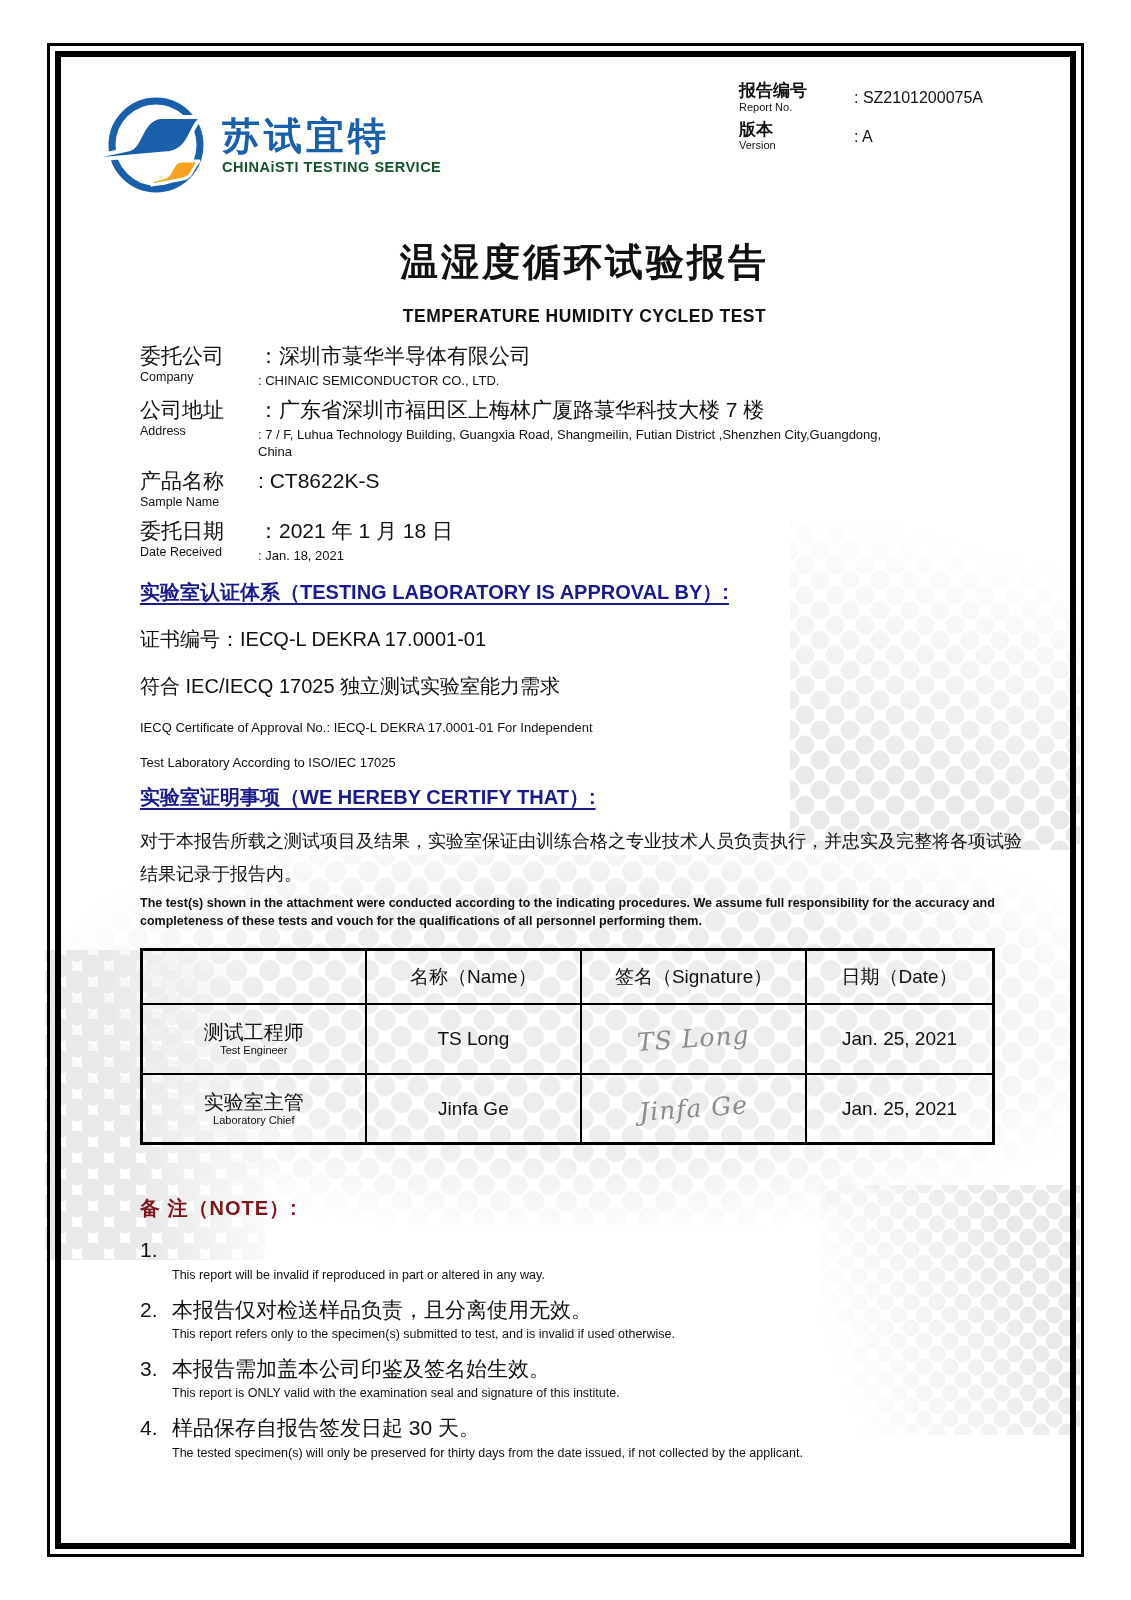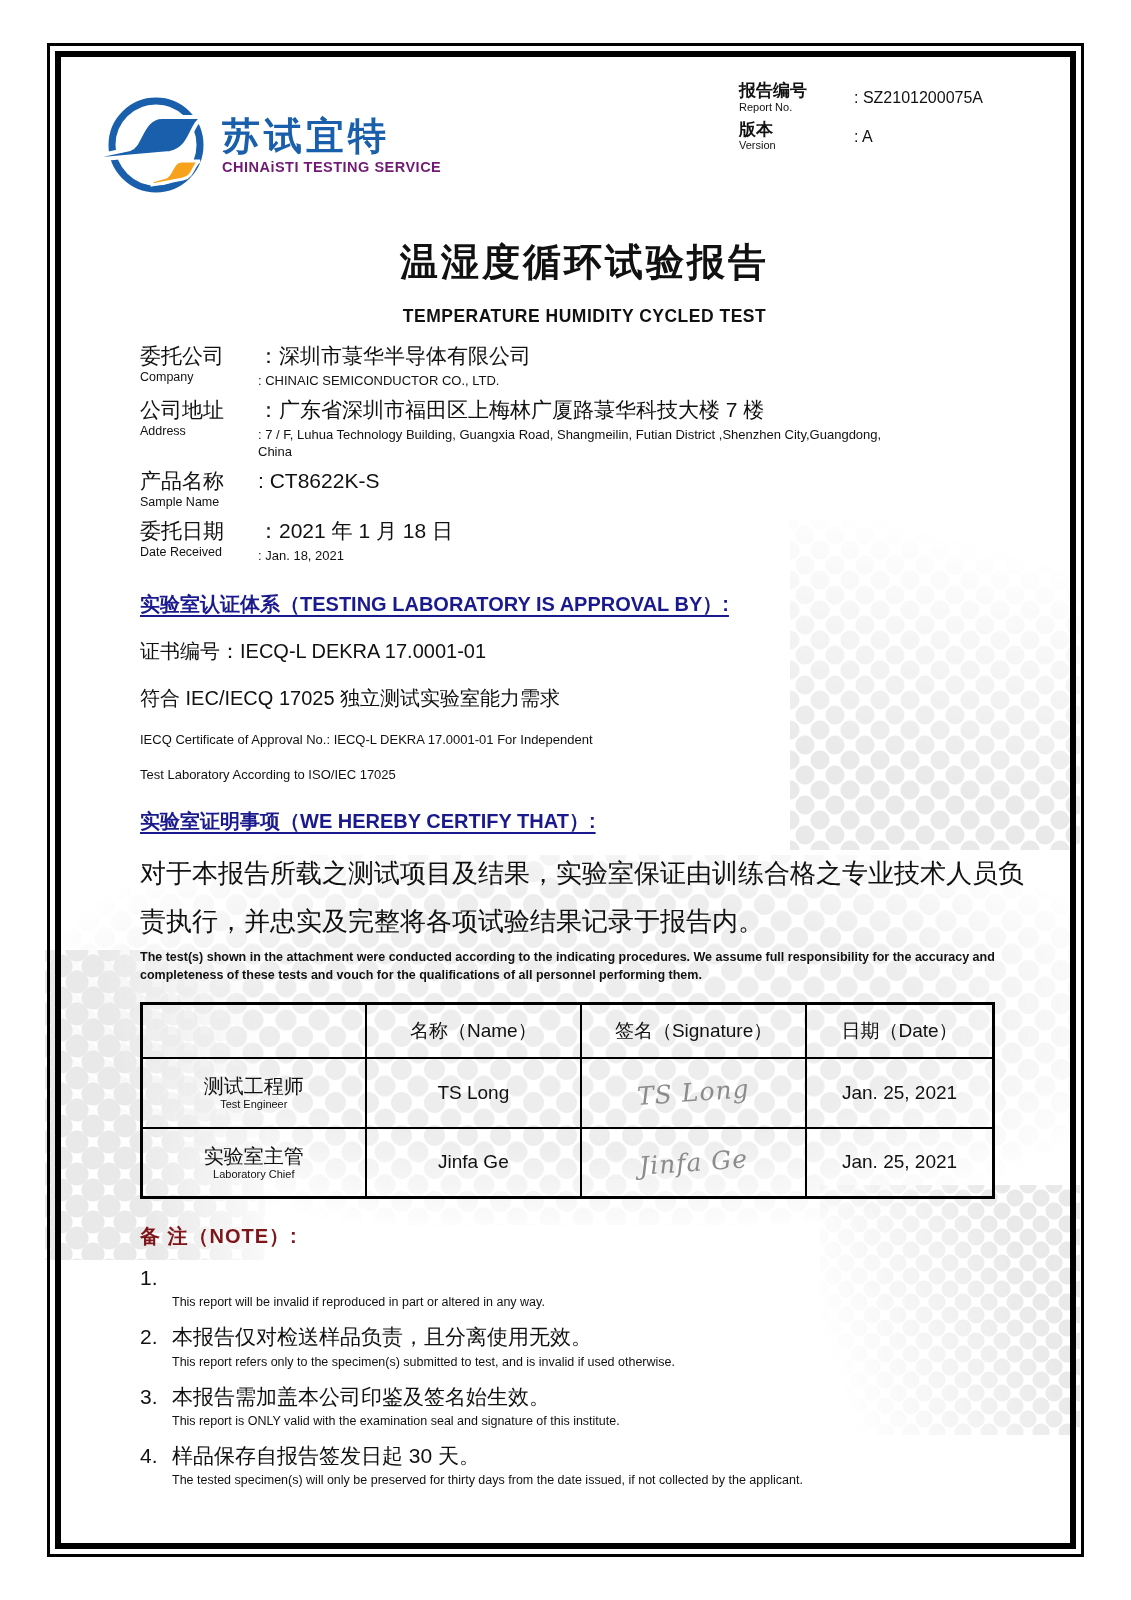--- a/index.html
+++ b/index.html
@@ -38,61 +38,61 @@
     -webkit-mask-image:linear-gradient(250deg, #000 25%, transparent 90%);
             mask-image:linear-gradient(250deg, #000 25%, transparent 90%); }
 
   .content { position:absolute; left:47px; top:43px; right:47px; z-index:1; padding:42px 55px 0 93px; }
 
   
   .hdr { display:flex; justify-content:space-between; align-items:flex-start; }
   .logo-wrap { display:flex; align-items:center; margin-left:-40px; margin-top:8px; }
   .logo-text { margin-left:10px; }
   .logo-cn { font-size:38px; font-weight:700; color:#1a5fab; letter-spacing:4px; line-height:1.05; }
-  .logo-en { font-size:14.5px; font-weight:700; color:#701a75; letter-spacing:.5px; margin-top:2px; }
+  .logo-en { font-size:14.5px; font-weight:700; color:#14532d; letter-spacing:.5px; margin-top:2px; }
   .repno { width:290px; margin-top:-4px; }
   .repno .row { display:grid; grid-template-columns:115px 1fr; margin-bottom:6px; }
   .repno .lab-cn { font-size:17px; font-weight:700; line-height:1.15; }
   .repno .lab-en { font-size:11px; line-height:1.2; }
   .repno .val { font-size:16px; padding-top:8px; }
 
   
   .title-cn { text-align:center; font-size:38px; font-weight:700; letter-spacing:3px; margin-top:38px; }
   .title-en { text-align:center; font-size:17.5px; font-weight:700; letter-spacing:.5px; margin-top:18px; }
 
   
   .fields { margin-top:16px; }
   .frow { display:grid; grid-template-columns:118px 1fr; margin-bottom:7px; }
   .flabel-cn { font-size:21px; line-height:1.25; }
   .flabel-en { font-size:12.5px; color:#111; line-height:1.3; }
   .fval-cn { font-size:21px; line-height:1.25; }
   .fval-en { font-size:13px; line-height:1.3; margin-top:4px; max-width:650px; }
 
   
   .sec-head { font-size:20px; font-weight:700; color:#1a1a8e; text-decoration:underline;
-              text-underline-offset:4px; text-decoration-thickness:2px; margin-top:26px; }
+              text-underline-offset:4px; text-decoration-thickness:2px; margin-top:14px; }
   .line-lg { font-size:20px; margin-top:20px; }
   .line-sm { font-size:13px; margin-top:20px; }
-  .para-cn { font-size:26px; line-height:1.85; margin-top:14px; }
+  .para-cn { font-size:18px; line-height:1.85; margin-top:14px; }
   .para-en { font-size:12.5px; line-height:1.4; margin-top:4px;font-weight:bold; }
 
   
   table.sig-table { border-collapse:collapse; margin:18px 0 0 0; width:855px; table-layout:fixed;
                     background:transparent; border:3px solid #000; }
   .sig-table th, .sig-table td { border:2px solid #000; text-align:center; vertical-align:middle; }
   .sig-table th { font-size:19px; font-weight:400; height:54px; }
   .sig-table td { height:70px; }
   .role-cn { font-size:20px; line-height:1.2; }
   .role-en { font-size:11px; line-height:1.2; }
   .cell-name, .cell-date { font-size:19px; }
   .sig { font-family:"DejaVu Serif",serif; font-style:italic; color:#8b8b8b; font-size:25px;
          display:inline-block; transform:rotate(-4deg); letter-spacing:1px; }
 
   
-  .note-head { font-size:20px; font-weight:700; color:#7d151a; margin-top:24px; letter-spacing:1px; }
+  .note-head { font-size:20px; font-weight:700; color:#7d151a; margin-top:50px; letter-spacing:1px; }
   .note-item { margin-top:14px; }
   .note-cn { font-size:21px; line-height:1.3; display:flex; }
   .note-num { width:32px; flex:0 0 32px; }
   .note-en { font-size:12.5px; margin:4px 0 0 32px; }
 </style>
 </head>
 <body>
 
 <div class="dots dots-tr"></div>
 <div class="dots dots-mid"></div>

